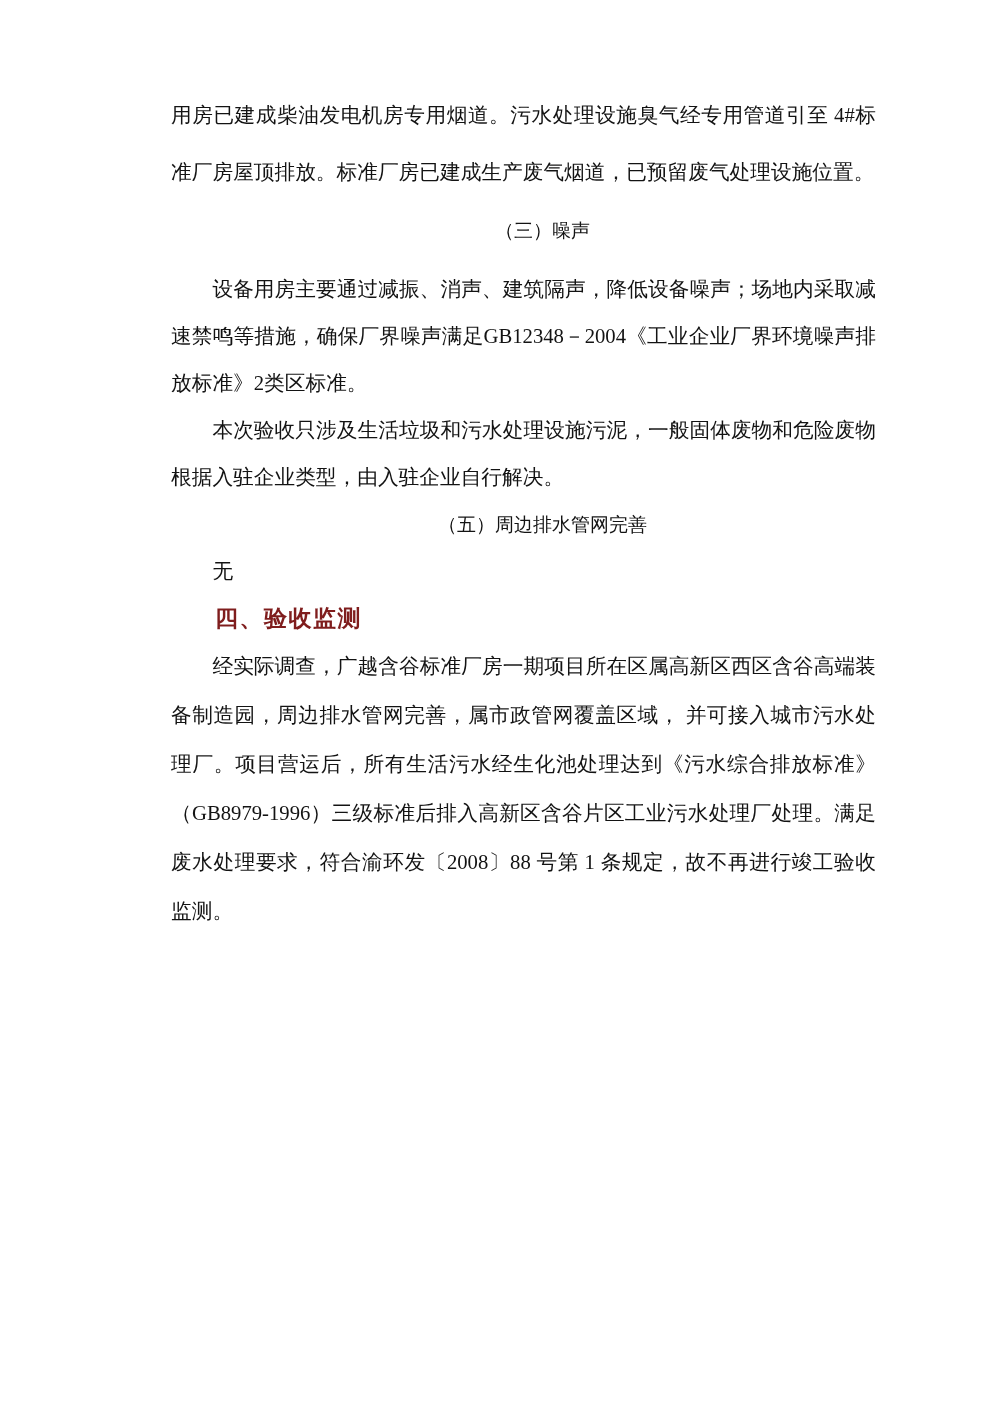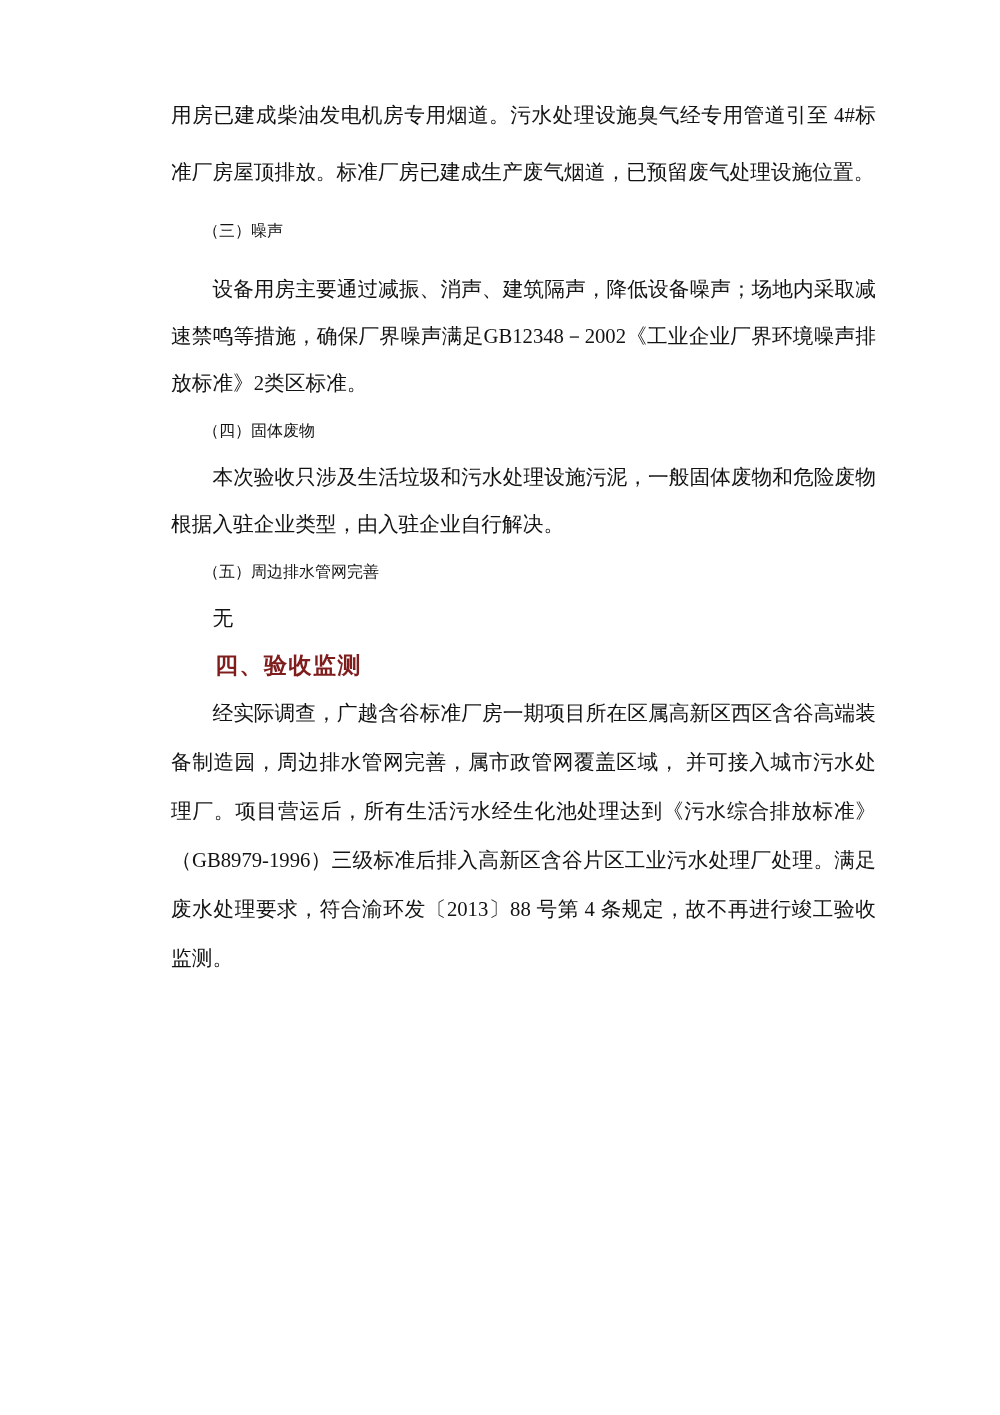--- a/index.html
+++ b/index.html
@@ -31,26 +31,26 @@
     word-break: normal;
   }
   .p-first {
     line-height: 57px;
   }
   .indent {
     text-indent: 2em;
   }
   .subhead {
     font-family: "Liberation Serif", "DejaVu Serif", serif;
-    font-size: 16px;
+    font-size: 19px;
     line-height: 47px;
     margin: 0;
     text-indent: 2em;
     font-weight: normal;
-    text-align: left;
+    text-align: center;
   }
   .sp3 {
     margin-top: 6px;
     margin-bottom: 12px;
   }
   .lh49 {
     line-height: 49px;
   }
   h2.heading {
     font-family: "Liberation Sans", "DejaVu Sans", sans-serif;
@@ -67,32 +67,31 @@
 </head>
 <body>
 
 <div class="page">
   <div class="doc">
 
     <p class="body-text p-first">用房已建成柴油发电机房专用烟道。污水处理设施臭气经专用管道引至 4#标准厂房屋顶排放。标准厂房已建成生产废气烟道，已预留废气处理设施位置。</p>
 
     <p class="subhead sp3">（三）噪声</p>
 
-    <p class="body-text indent">设备用房主要通过减振、消声、建筑隔声，降低设备噪声；场地内采取减速禁鸣等措施，确保厂界噪声满足GB12348－2002《工业企业厂界环境噪声排放标准》2类区标准。</p>
+    <p class="body-text indent">设备用房主要通过减振、消声、建筑隔声，降低设备噪声；场地内采取减速禁鸣等措施，确保厂界噪声满足GB12348－2004《工业企业厂界环境噪声排放标准》2类区标准。</p>
 
-    <p class="subhead">（四）固体废物</p>
 
     <p class="body-text indent">本次验收只涉及生活垃圾和污水处理设施污泥，一般固体废物和危险废物根据入驻企业类型，由入驻企业自行解决。</p>
 
 
 
     <p class="subhead">（五）周边排水管网完善</p>
 
     <p class="body-text indent">无</p>
 
     <h2 class="heading">四、验收监测</h2>
 
-    <p class="body-text indent lh49">经实际调查，广越含谷标准厂房一期项目所在区属高新区西区含谷高端装备制造园，周边排水管网完善，属市政管网覆盖区域， 并可接入城市污水处理厂。项目营运后，所有生活污水经生化池处理达到《污水综合排放标准》（GB8979-1996）三级标准后排入高新区含谷片区工业污水处理厂处理。满足废水处理要求，符合渝环发〔2013〕88 号第 4 条规定，故不再进行竣工验收监测。</p>
+    <p class="body-text indent lh49">经实际调查，广越含谷标准厂房一期项目所在区属高新区西区含谷高端装备制造园，周边排水管网完善，属市政管网覆盖区域， 并可接入城市污水处理厂。项目营运后，所有生活污水经生化池处理达到《污水综合排放标准》（GB8979-1996）三级标准后排入高新区含谷片区工业污水处理厂处理。满足废水处理要求，符合渝环发〔2008〕88 号第 1 条规定，故不再进行竣工验收监测。</p>
 
 
 
   </div>
 </div>
 
 </body></html>

